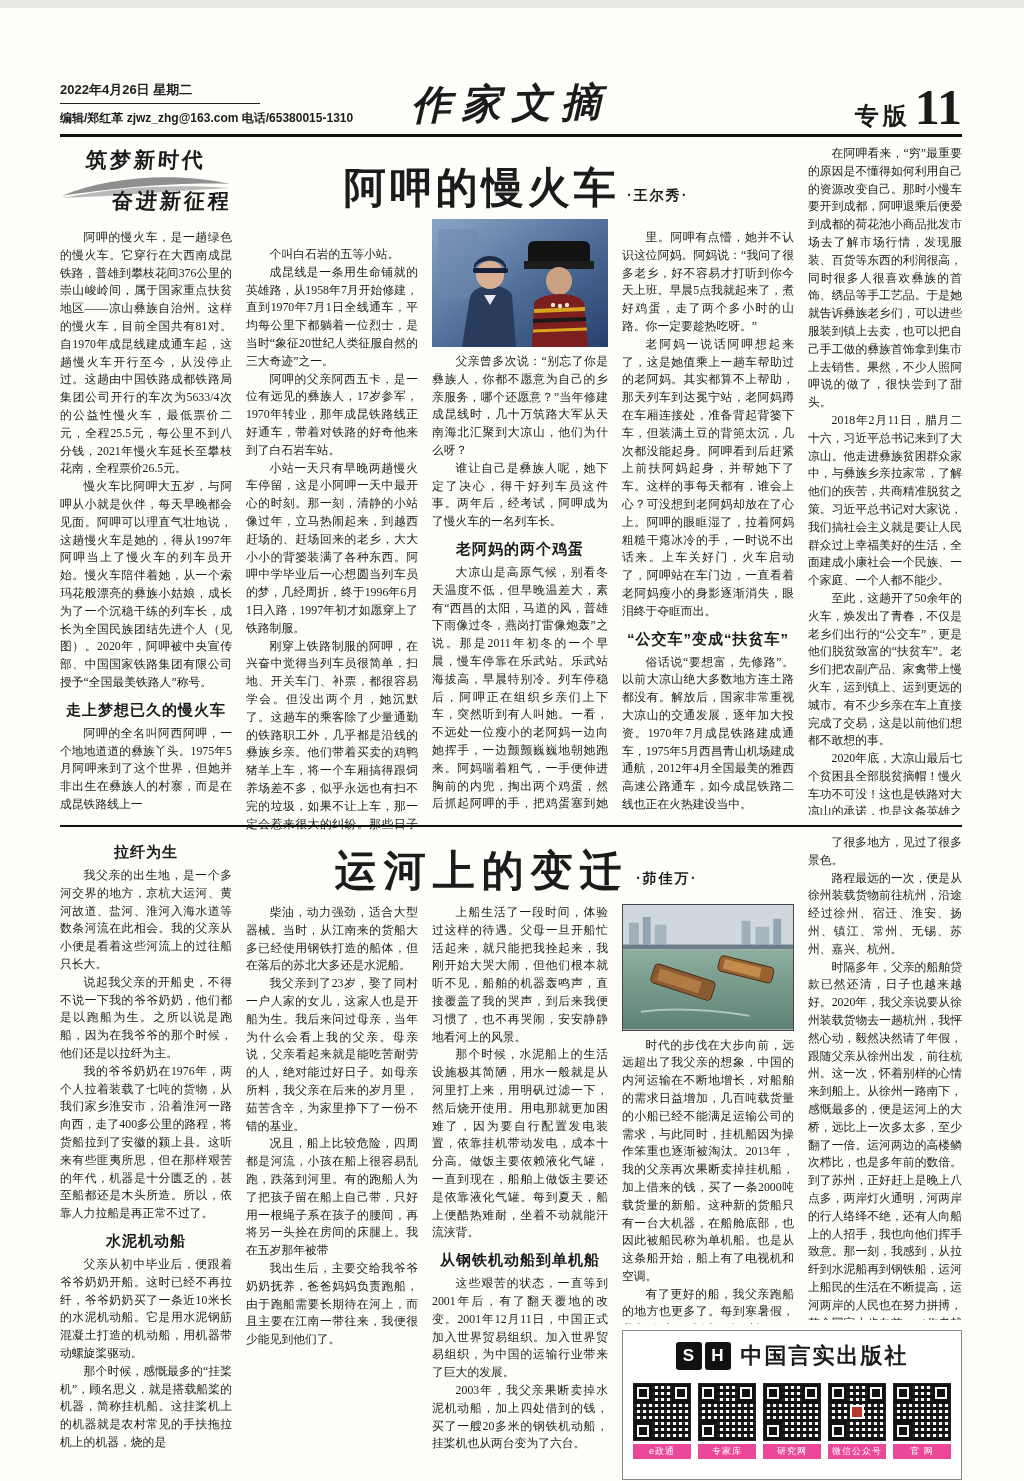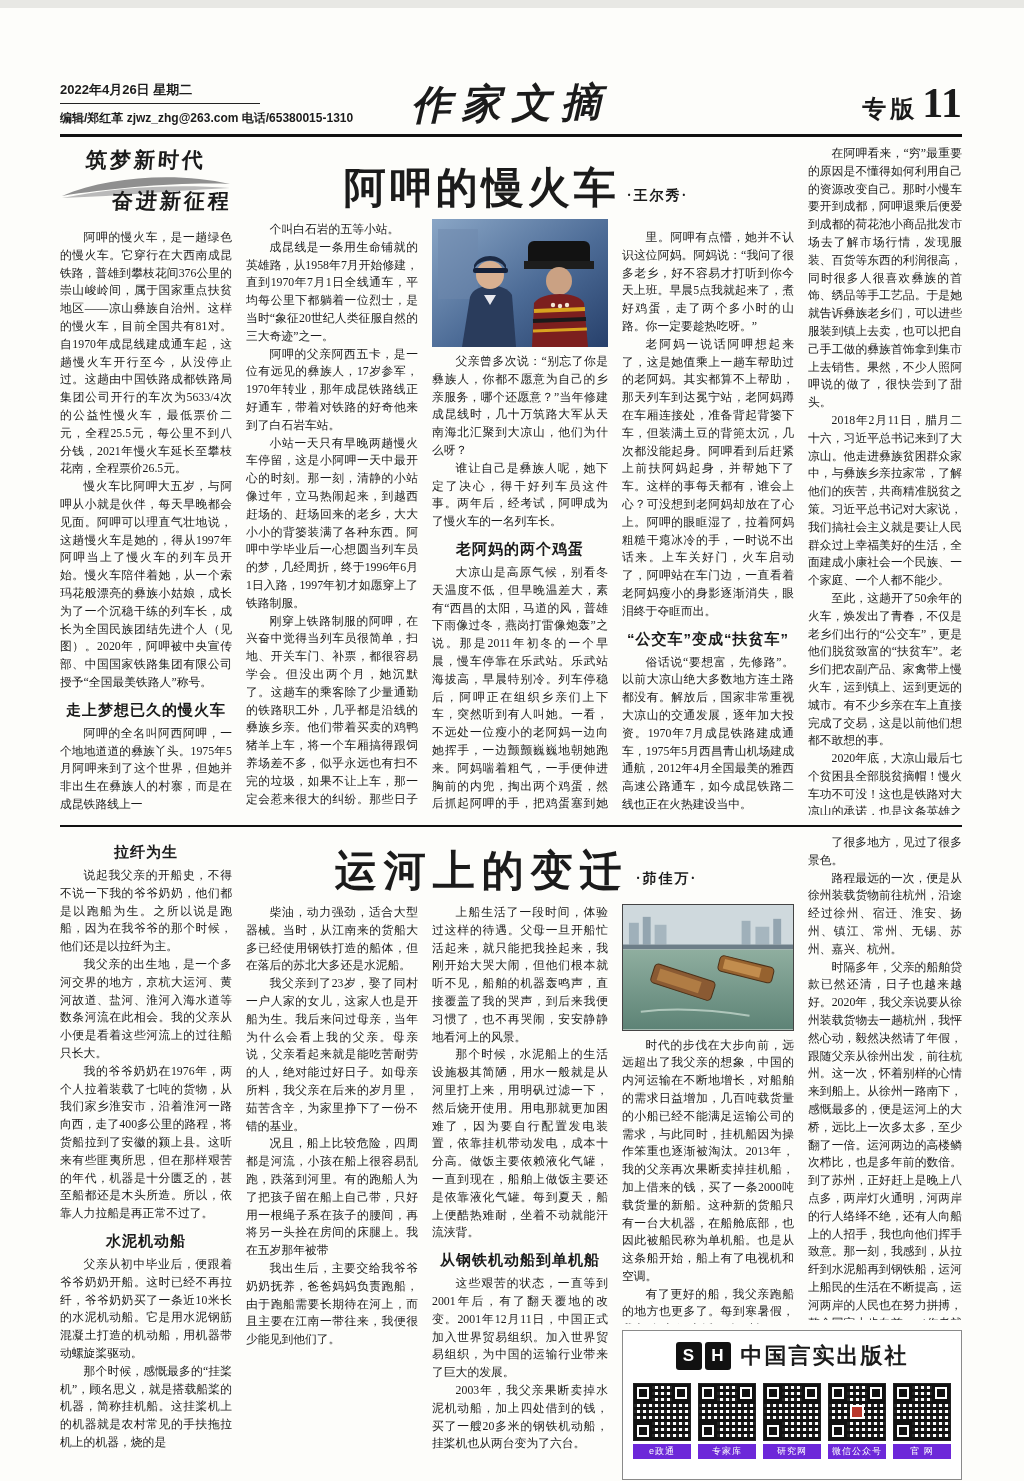--- a/index.html
+++ b/index.html
@@ -13,21 +13,21 @@
   .hdr{position:relative;height:54px;border-bottom:3px solid #111;}
   .hdr-left{position:absolute;left:0;top:0;}
   .hdr-date{font-family:"Liberation Sans","DejaVu Sans",sans-serif;font-weight:700;font-size:13px;
     padding-bottom:4px;border-bottom:1.5px solid #222;display:inline-block;min-width:200px;}
   .hdr-editor{font-family:"Liberation Sans","DejaVu Sans",sans-serif;font-weight:700;font-size:12px;margin-top:6px;}
   .masthead{position:absolute;left:0;right:0;top:-4px;text-align:center;
     font-family:"Liberation Serif","DejaVu Serif",serif;font-style:italic;font-weight:700;
     font-size:40px;letter-spacing:10px;transform:rotate(-1deg);}
   .hdr-right{position:absolute;right:0;top:2px;display:flex;align-items:baseline;gap:4px;}
   .hdr-section{font-family:"Liberation Sans","DejaVu Sans",sans-serif;font-weight:900;font-size:24px;letter-spacing:4px;}
-  .hdr-pagenum{font-family:"Liberation Serif","DejaVu Serif",serif;font-weight:700;font-size:42px;line-height:1;}
+  .hdr-pagenum{font-family:"Liberation Serif","DejaVu Serif",serif;font-weight:700;font-size:50px;line-height:1;}
   
   .art{position:relative;}
   .acol{position:absolute;overflow:hidden;}
   .para{margin:0;text-indent:2em;text-align:justify;font-size:11.8px;line-height:17.8px;}
   .subhead{font-family:"Liberation Sans","DejaVu Sans",sans-serif;font-weight:700;font-size:15px;
     text-align:center;margin:9px 0 5px;letter-spacing:1px;}
   .headline-wrap{position:absolute;display:flex;align-items:flex-end;justify-content:center;gap:7px;}
   .headline{font-family:"Liberation Sans","DejaVu Sans",sans-serif;font-weight:900;font-size:42px;
     letter-spacing:4px;line-height:1;white-space:nowrap;}
   .headline.serif{font-family:"Liberation Serif","DejaVu Serif",serif;letter-spacing:7px;}
@@ -53,32 +53,32 @@
   .qr-row{display:flex;justify-content:space-between;}
   .qr-item{width:58px;}
   .qr{width:56px;height:56px;position:relative;margin:0 auto;border:1px solid #222;box-sizing:content-box;
     background:
       repeating-linear-gradient(90deg,rgba(17,17,17,.92) 0 3px,transparent 3px 6px),
       repeating-linear-gradient(0deg,#111 0 3px,#fff 3px 6px);}
   .qr .f{position:absolute;width:12px;height:12px;border:3px solid #111;background:#fff;}
   .qr .f::after{content:"";position:absolute;inset:2px;background:#111;}
   .f1{top:0;left:0}.f2{top:0;right:0}.f3{bottom:0;left:0}
   .qr.redcenter::after{content:"";position:absolute;inset:21px;background:#b9382d;border:2px solid #fff;}
-  .qr-label{margin-top:3px;height:15px;background:#6d28d9;color:#fff;display:flex;align-items:center;justify-content:center;
+  .qr-label{margin-top:3px;height:15px;background:#ec4899;color:#fff;display:flex;align-items:center;justify-content:center;
     font-family:"Liberation Sans","DejaVu Sans",sans-serif;font-size:9px;letter-spacing:1px;white-space:nowrap;overflow:hidden;}
 </style>
 </head>
 <body>
 
 <div class="page">
 
   <div class="hdr">
     <div class="hdr-left">
       <div class="hdr-date">2022年4月26日 星期二</div>
-      <div class="hdr-editor">编辑/郑红革 zjwz_zhg@263.com 电话/65380015-1310</div>
+      <div class="hdr-editor">编辑/郑红革 zjwz_zhg@163.com 电话/65380015-1310</div>
     </div>
     <div class="masthead">作家文摘</div>
     <div class="hdr-right">
       <span class="hdr-section">专版</span>
       <span class="hdr-pagenum">11</span>
     </div>
   </div>
 
   <div class="art" style="height:672px;margin-top:8px;">
 
@@ -95,21 +95,21 @@
       <h1 class="headline" style="margin:0;">阿呷的慢火车</h1>
       <span class="byline">·王尔秀·</span>
     </div>
 
     <div class="acol" style="left:0;top:84px;width:172px;height:586px;">
         <p class="para">阿呷的慢火车，是一趟绿色的慢火车。它穿行在大西南成昆铁路，普雄到攀枝花间376公里的崇山峻岭间，属于国家重点扶贫地区——凉山彝族自治州。这样的慢火车，目前全国共有81对。自1970年成昆线建成通车起，这趟慢火车开行至今，从没停止过。这趟由中国铁路成都铁路局集团公司开行的车次为5633/4次的公益性慢火车，最低票价二元，全程25.5元，每公里不到八分钱，2021年慢火车延长至攀枝花南，全程票价26.5元。</p>
         <p class="para">慢火车比阿呷大五岁，与阿呷从小就是伙伴，每天早晚都会见面。阿呷可以理直气壮地说，这趟慢火车是她的，得从1997年阿呷当上了慢火车的列车员开始。慢火车陪伴着她，从一个索玛花般漂亮的彝族小姑娘，成长为了一个沉稳干练的列车长，成长为全国民族团结先进个人（见图）。2020年，阿呷被中央宣传部、中国国家铁路集团有限公司授予“全国最美铁路人”称号。</p>
         <h3 class="subhead">走上梦想已久的慢火车</h3>
         <p class="para">阿呷的全名叫阿西阿呷，一个地地道道的彝族丫头。1975年5月阿呷来到了这个世界，但她并非出生在彝族人的村寨，而是在成昆铁路线上一</p>
       </div>
-    <div class="acol" style="left:186px;top:76px;width:172px;height:586px;">
+    <div class="acol" style="left:186px;top:101px;width:172px;height:586px;">
         <p class="para">个叫白石岩的五等小站。</p>
         <p class="para">成昆线是一条用生命铺就的英雄路，从1958年7月开始修建，直到1970年7月1日全线通车，平均每公里下都躺着一位烈士，是当时“象征20世纪人类征服自然的三大奇迹”之一。</p>
         <p class="para">阿呷的父亲阿西五卡，是一位有远见的彝族人，17岁参军，1970年转业，那年成昆铁路线正好通车，带着对铁路的好奇他来到了白石岩车站。</p>
         <p class="para">小站一天只有早晚两趟慢火车停留，这是小阿呷一天中最开心的时刻。那一刻，清静的小站像过年，立马热闹起来，到越西赶场的、赶场回来的老乡，大大小小的背篓装满了各种东西。阿呷中学毕业后一心想圆当列车员的梦，几经周折，终于1996年6月1日入路，1997年初才如愿穿上了铁路制服。</p>
         <p class="para">刚穿上铁路制服的阿呷，在兴奋中觉得当列车员很简单，扫地、开关车门、补票，都很容易学会。但没出两个月，她沉默了。这趟车的乘客除了少量通勤的铁路职工外，几乎都是沿线的彝族乡亲。他们带着买卖的鸡鸭猪羊上车，将一个车厢搞得跟饲养场差不多，似乎永远也有扫不完的垃圾，如果不让上车，那一定会惹来很大的纠纷。那些日子阿呷生出了逃跑的想法。</p>
       </div>
 
     <div class="acol" style="left:372px;top:74px;width:176px;height:596px;">
       <svg class="photo" width="176" height="128" viewBox="0 0 176 128" preserveAspectRatio="none">
         <defs>
@@ -160,22 +160,22 @@
         <p class="para">2020年底，大凉山最后七个贫困县全部脱贫摘帽！慢火车功不可没！这也是铁路对大凉山的承诺，也是这条英雄之路的初心所在！（作者就职于中国铁路成都局集团公司）</p>
       </div>
   </div>
 
   <hr class="sect-rule">
 
   <div class="art" style="height:648px;">
 
     <div class="acol" style="left:0;top:0;width:172px;height:648px;">
         <h3 class="subhead">拉纤为生</h3>
+        <p class="para">我父亲的出生地，是一个多河交界的地方，京杭大运河、黄河故道、盐河、淮河入海水道等数条河流在此相会。我的父亲从小便是看着这些河流上的过往船只长大。</p>
         <p class="para">说起我父亲的开船史，不得不说一下我的爷爷奶奶，他们都是以跑船为生。之所以说是跑船，因为在我爷爷的那个时候，他们还是以拉纤为主。</p>
-        <p class="para">我父亲的出生地，是一个多河交界的地方，京杭大运河、黄河故道、盐河、淮河入海水道等数条河流在此相会。我的父亲从小便是看着这些河流上的过往船只长大。</p>
         <p class="para">我的爷爷奶奶在1976年，两个人拉着装载了七吨的货物，从我们家乡淮安市，沿着淮河一路向西，走了400多公里的路程，将货船拉到了安徽的颍上县。这听来有些匪夷所思，但在那样艰苦的年代，机器是十分匮乏的，甚至船都还是木头所造。所以，依靠人力拉船是再正常不过了。</p>
         <h3 class="subhead">水泥机动船</h3>
         <p class="para">父亲从初中毕业后，便跟着爷爷奶奶开船。这时已经不再拉纤，爷爷奶奶买了一条近10米长的水泥机动船。它是用水泥钢筋混凝土打造的机动船，用机器带动螺旋桨驱动。</p>
         <p class="para">那个时候，感慨最多的“挂桨机”，顾名思义，就是搭载船桨的机器，简称挂机船。这挂桨机上的机器就是农村常见的手扶拖拉机上的机器，烧的是</p>
       </div>
 
     <div class="headline-wrap" style="left:186px;top:2px;width:540px;height:56px;">
       <h1 class="headline serif" style="margin:0;text-align:center;">运河上的变迁</h1>
       <span class="byline">·茆佳万·</span>
     </div>

